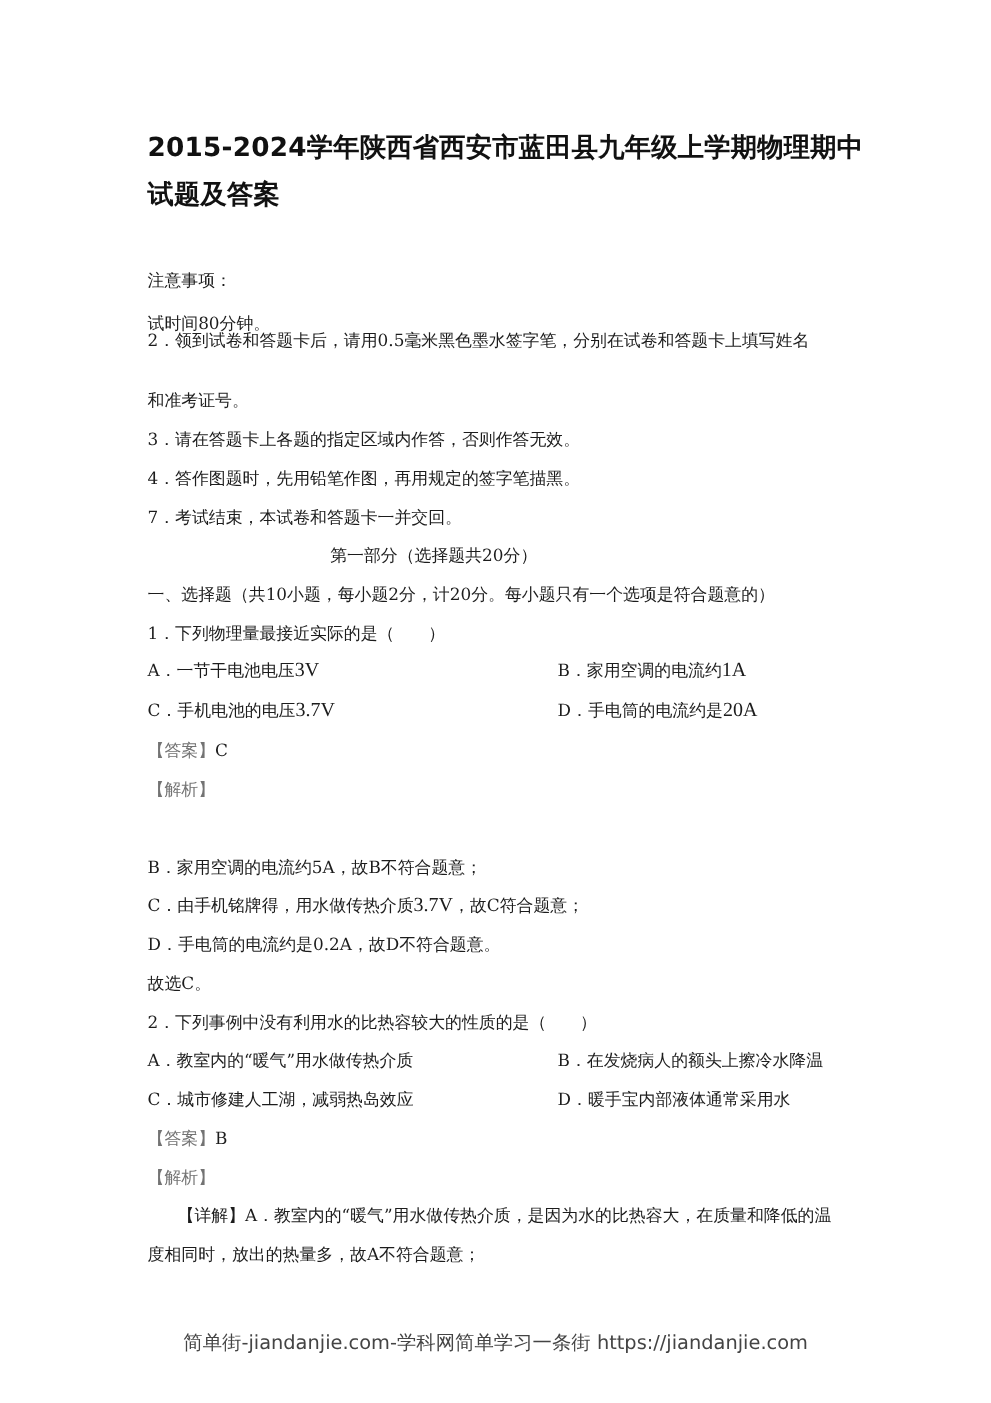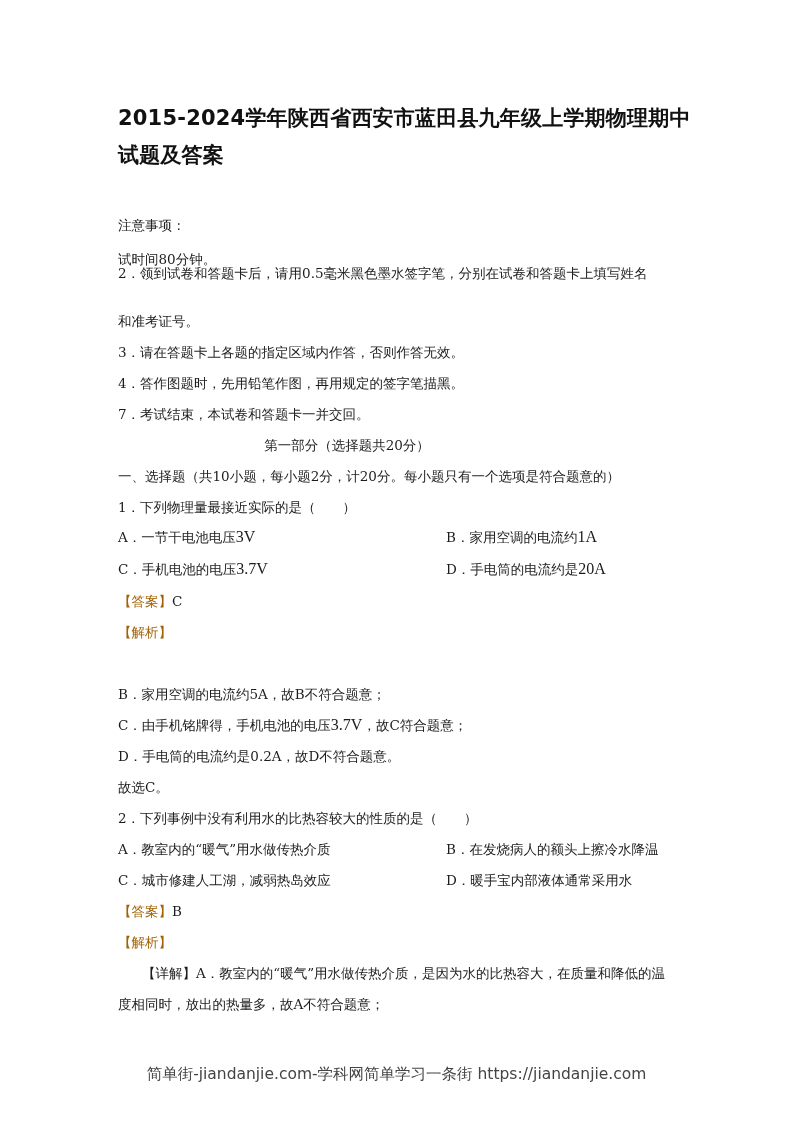--- a/index.html
+++ b/index.html
@@ -14,21 +14,21 @@
       font-weight: bold; font-size: 21px; color: #111; letter-spacing: 0.2px;
       white-space: nowrap;
     }
     .line {
       position: absolute; left: 118px; font-size: 13.5px; line-height: 18px;
       white-space: nowrap; color: #1c1c1c;
     }
     .center { left: 0; width: 646px; text-align: center; margin-left: 24px; }
     .colB { left: 446px; }
     .num { font-family: "Liberation Serif", serif; font-size: 16px; }
-    .tag { color: #a16207; }
+    .tag { color: #737373; }
     .footer {
       position: absolute; left: 0; width: 793px; text-align: center; top: 1064px;
       font-family: "DejaVu Sans", "Liberation Sans", sans-serif; font-size: 15.5px; color: #444;
     }
   </style>
 </head>
 <body>
 
 <div class="page">
   <div class="title" style="top:104px;">2015-2024学年陕西省西安市蓝田县九年级上学期物理期中</div>
@@ -57,21 +57,21 @@
   </div>
   <div class="line colB" style="top:560px;">
     <span>D．手电筒的电流约是</span><span class="num">20A</span>
   </div>
   <div class="line" style="top:592px;">
     <span class="tag">【答案】</span><span>C</span>
   </div>
   <div class="line tag" style="top:623px;">【解析】</div>
   <div class="line" style="top:685px;">B．家用空调的电流约5A，故B不符合题意；</div>
   <div class="line" style="top:716px;">
-    <span>C．由手机铭牌得，手机电池的电压</span><span class="num">3.7V</span><span>，故C符合题意；</span>
+    <span>C．由手机铭牌得，用水做传热介质</span><span class="num">3.7V</span><span>，故C符合题意；</span>
   </div>
   <div class="line" style="top:747px;">D．手电筒的电流约是0.2A，故D不符合题意。</div>
   <div class="line" style="top:778px;">故选C。</div>
 
   <div class="line" style="top:809px;">2．下列事例中没有利用水的比热容较大的性质的是（　　）</div>
   <div class="line" style="top:840px;">A．教室内的“暖气”用水做传热介质</div>
   <div class="line colB" style="top:840px;">B．在发烧病人的额头上擦冷水降温</div>
   <div class="line" style="top:871px;">C．城市修建人工湖，减弱热岛效应</div>
   <div class="line colB" style="top:871px;">D．暖手宝内部液体通常采用水</div>
   <div class="line" style="top:902px;">

